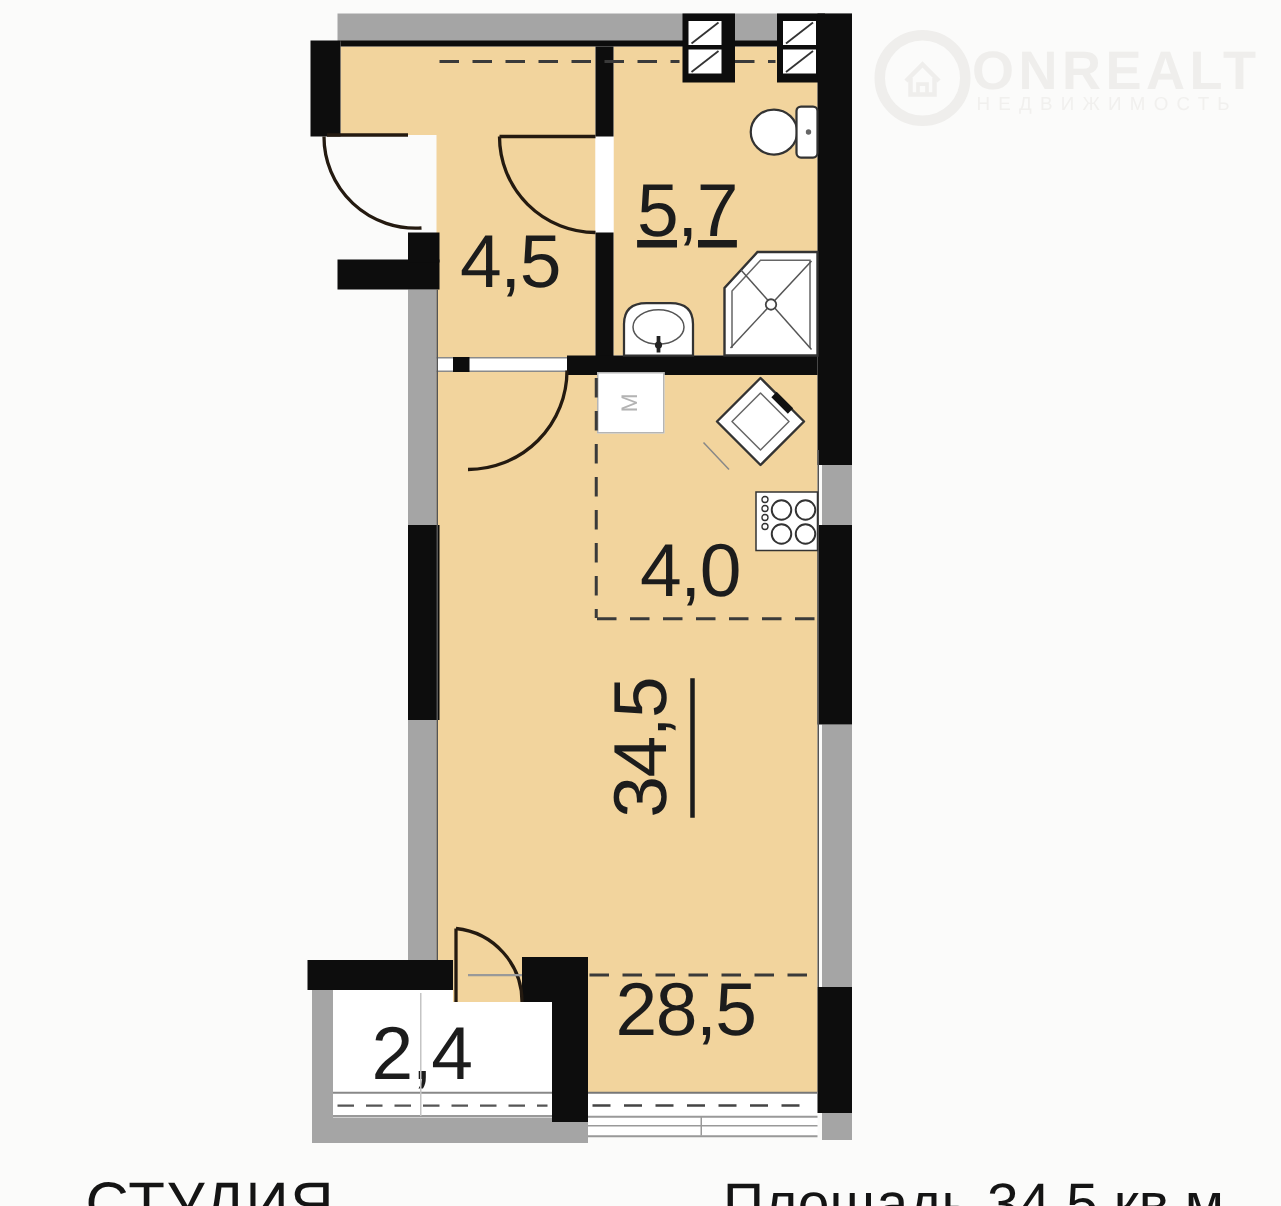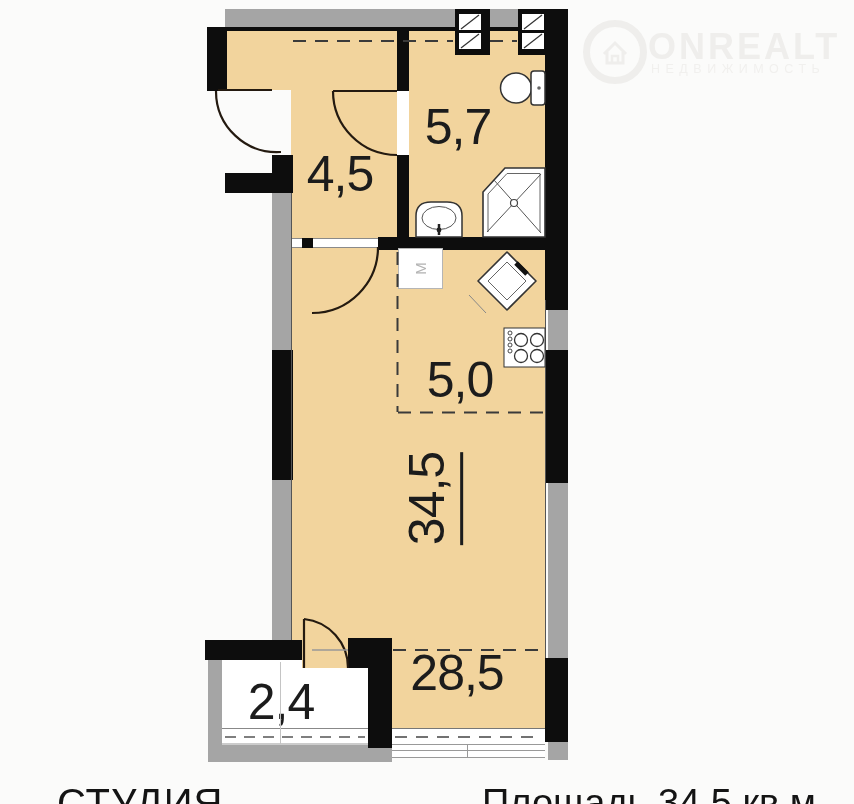--- a/index.html
+++ b/index.html
@@ -71,23 +71,23 @@
 <div class="wall" style="left:272px;top:155px;width:21px;height:20px;"></div>
 <div class="wall" style="left:272px;top:350px;width:21px;height:130px;"></div>
 <div class="wall" style="left:205px;top:640px;width:97px;height:20px;"></div>
 <div class="wall" style="left:348px;top:638px;width:44px;height:30px;"></div>
 <div class="wall" style="left:368px;top:666px;width:24px;height:82px;"></div>
 
 <div id="washer">
   <span>M</span>
 </div>
 
-<div class="lbl" style="left:408px;top:102px;width:100px;">5,7</div>
+<div class="lbl" style="left:408px;top:115px;width:100px;text-decoration:underline;">5,7</div>
 <div class="lbl" style="left:290px;top:149px;width:100px;">4,5</div>
-<div class="lbl" style="left:410px;top:355px;width:100px;">5,0</div>
+<div class="lbl" style="left:410px;top:355px;width:100px;">4,0</div>
 <div id="total-wrap">
   <span>34,5</span>
 </div>
 <div class="lbl" style="left:402px;top:648px;width:110px;">28,5</div>
 <div class="lbl" style="left:226px;top:677px;width:110px;">2,4</div>
 
 <div id="logo">
   <div id="logo-circle">
     <svg width="34" height="34" viewBox="0 0 34 34">
       <path d="M 6 19 L 17 8 L 28 19" fill="none" stroke="#efeeec" stroke-width="3"></path>

